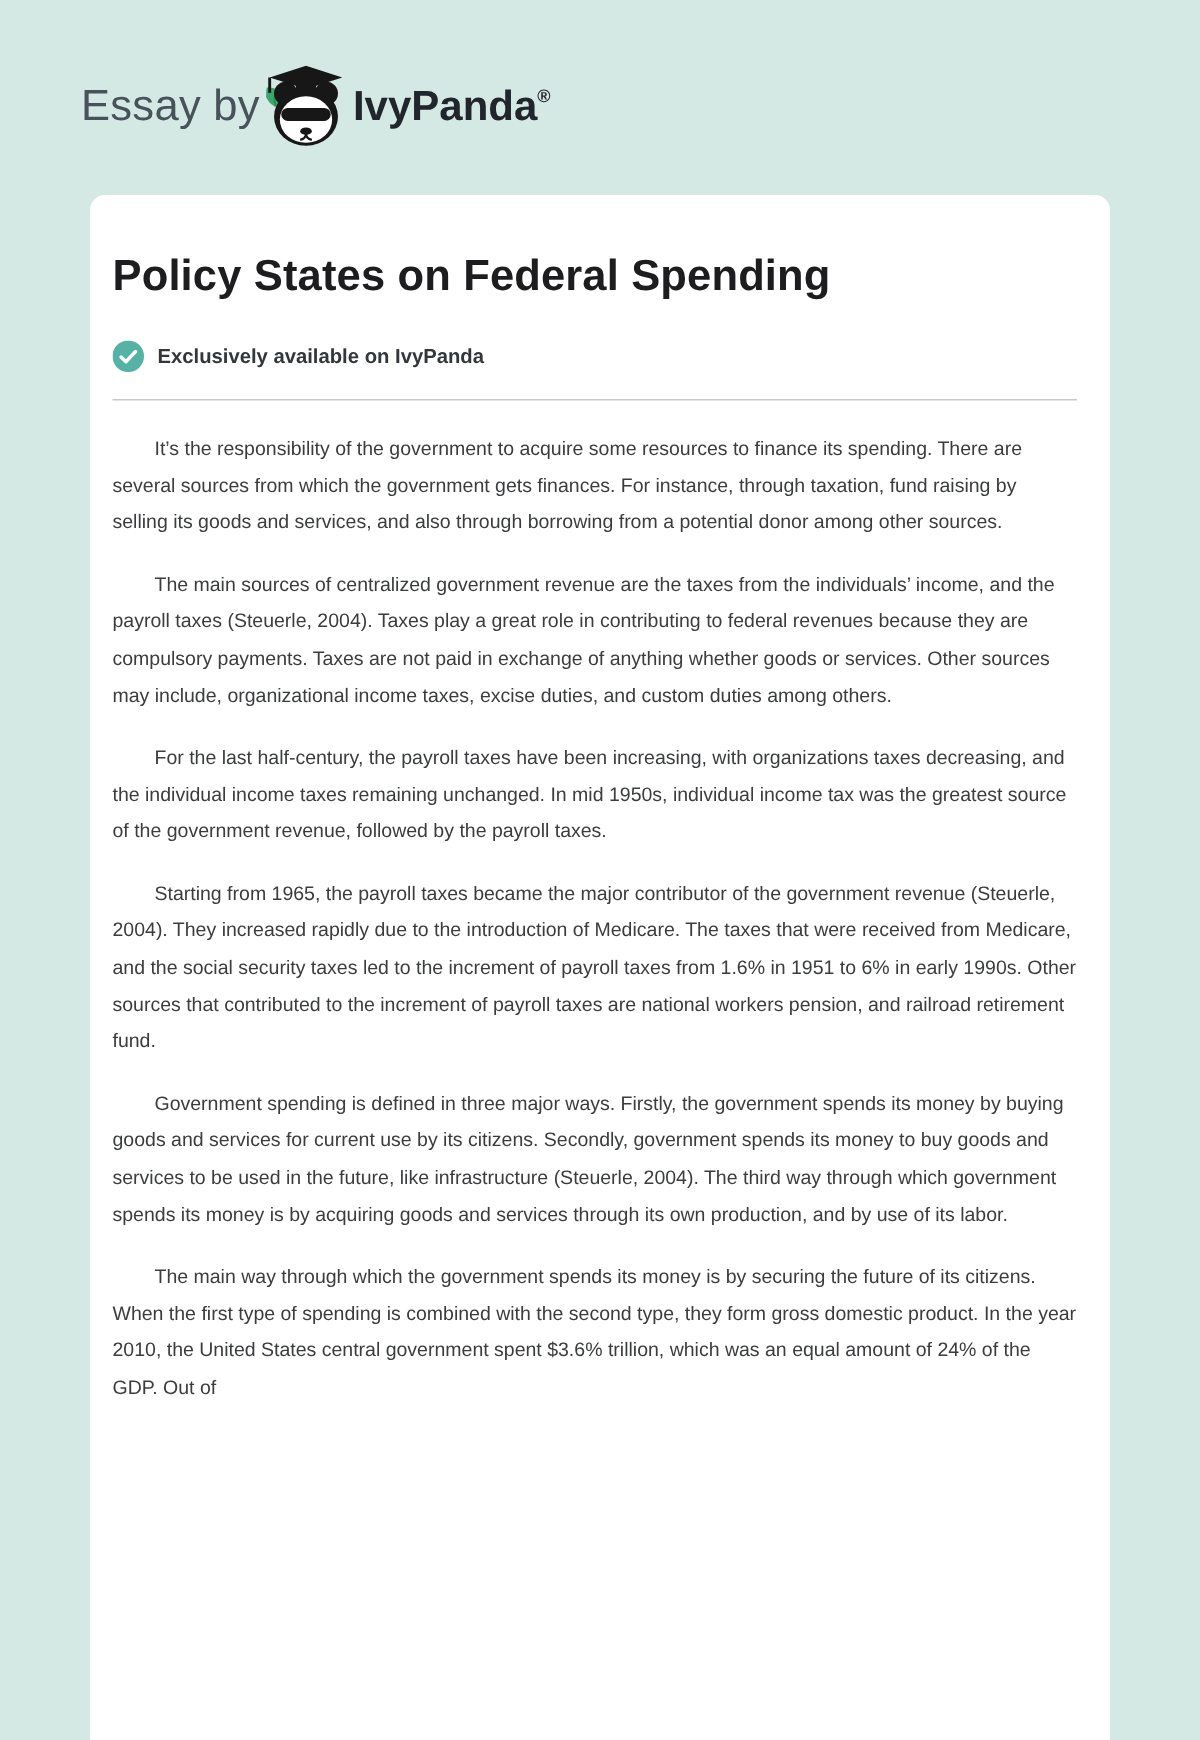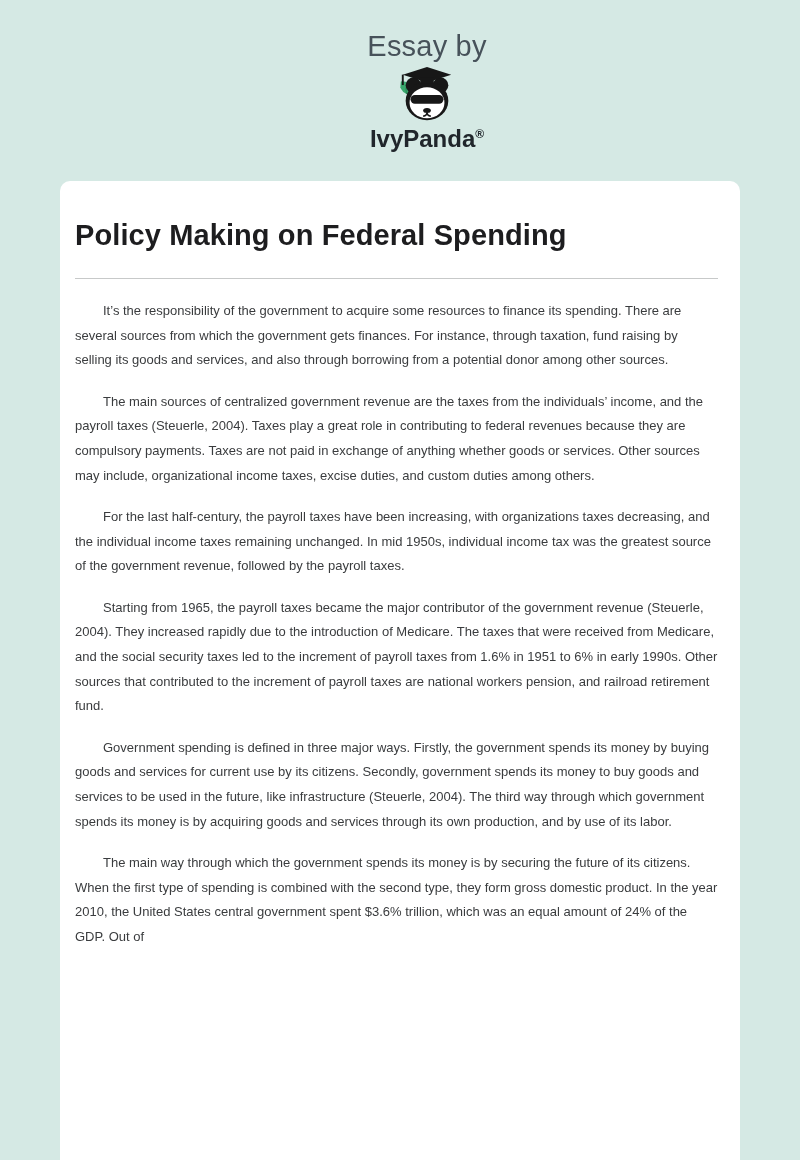--- a/index.html
+++ b/index.html
@@ -6,33 +6,32 @@
   html, body {
     width: 800px;
     height: 1160px;
     overflow: hidden;
     background: #d5e9e4;
     font-family: "Liberation Sans", sans-serif;
   }
   .page-header {
     display: flex;
     align-items: center;
-    padding: 30px 0 0 54px;
+    padding: 40px 0 0 54px;
     gap: 0;
-    flex-direction: column;
   }
   .essay-by {
     font-size: 29px;
     color: #47525a;
     letter-spacing: 0.2px;
   }
   .logo-mark { width: 62px; height: 62px; display: inline-block; }
   .brand-wrap { display: flex; align-items: flex-start; }
   .brand-name {
-    font-size: 24px;
+    font-size: 28px;
     font-weight: 700;
     color: #20262b;
   }
   .brand-reg {
     font-size: 12px;
     font-weight: 700;
     color: #20262b;
     margin-top: 2px;
   }
   .card {
@@ -103,22 +102,31 @@
       <circle cx="7" cy="25" r="2.4" fill="#3aa76d"></circle>
     </svg>
   </span>
   <span class="brand-wrap">
     <span class="brand-name">IvyPanda</span>
     <span class="brand-reg">®</span>
   </span>
 </header>
 
 <main class="card">
-  <h1 class="card-title">Policy Making on Federal Spending</h1>
+  <h1 class="card-title">Policy States on Federal Spending</h1>
 
+  <div class="availability-row">
+    <span class="check-icon">
+      <svg viewBox="0 0 24 24" width="21" height="21" aria-hidden="true">
+        <circle cx="12" cy="12" r="12" fill="#54b3a4"></circle>
+        <path d="M6.5 12.6 L10.2 16.2 L17.6 8.4" stroke="#ffffff" stroke-width="2.6" fill="none" stroke-linecap="round" stroke-linejoin="round"></path>
+      </svg>
+    </span>
+    <span class="availability-text">Exclusively available on IvyPanda</span>
+  </div>
 
   <hr class="divider">
 
   <article class="essay-body">
     <p>It’s the responsibility of the government to acquire some resources to finance its spending. There are several sources from which the government gets finances. For instance, through taxation, fund raising by selling its goods and services, and also through borrowing from a potential donor among other sources.</p>
     <p>The main sources of centralized government revenue are the taxes from the individuals’ income, and the payroll taxes (Steuerle, 2004). Taxes play a great role in contributing to federal revenues because they are compulsory payments. Taxes are not paid in exchange of anything whether goods or services. Other sources may include, organizational income taxes, excise duties, and custom duties among others.</p>
     <p>For the last half-century, the payroll taxes have been increasing, with organizations taxes decreasing, and the individual income taxes remaining unchanged. In mid 1950s, individual income tax was the greatest source of the government revenue, followed by the payroll taxes.</p>
     <p>Starting from 1965, the payroll taxes became the major contributor of the government revenue (Steuerle, 2004). They increased rapidly due to the introduction of Medicare. The taxes that were received from Medicare, and the social security taxes led to the increment of payroll taxes from 1.6% in 1951 to 6% in early 1990s. Other sources that contributed to the increment of payroll taxes are national workers pension, and railroad retirement fund.</p>
     <p>Government spending is defined in three major ways. Firstly, the government spends its money by buying goods and services for current use by its citizens. Secondly, government spends its money to buy goods and services to be used in the future, like infrastructure (Steuerle, 2004). The third way through which government spends its money is by acquiring goods and services through its own production, and by use of its labor.</p>
     <p>The main way through which the government spends its money is by securing the future of its citizens. When the first type of spending is combined with the second type, they form gross domestic product. In the year 2010, the United States central government spent $3.6% trillion, which was an equal amount of 24% of the GDP. Out of</p>

